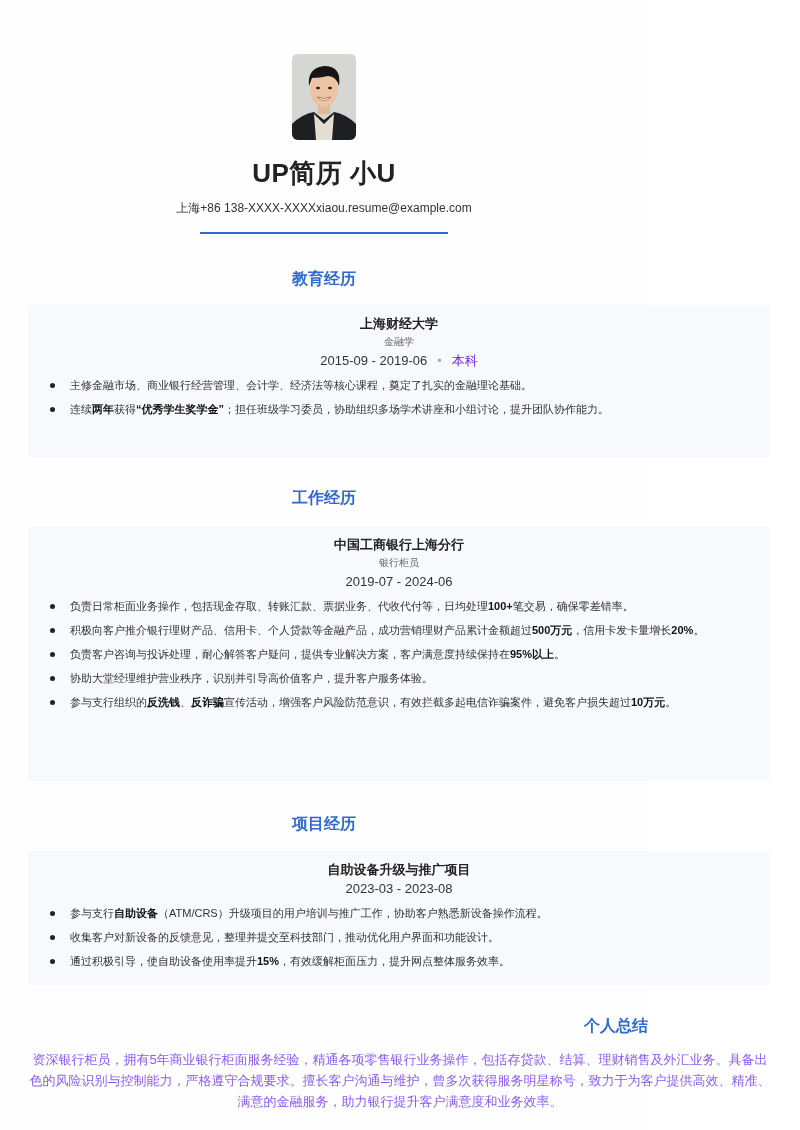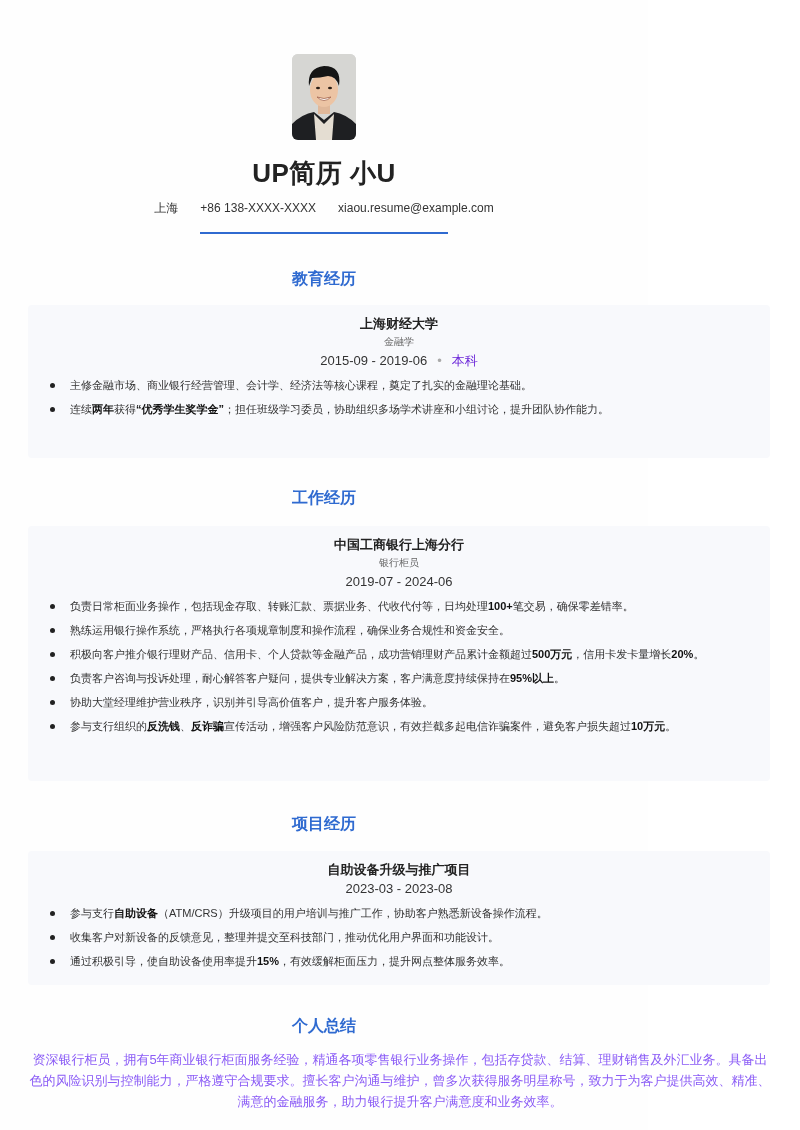--- a/index.html
+++ b/index.html
@@ -38,21 +38,20 @@
       color: #222;
       letter-spacing: 0.5px;
       line-height: 34px;
     }
     .contacts {
       margin-top: 10px;
       font-size: 12px;
       color: #333;
       display: flex;
       justify-content: center;
-      gap: 22px;
       line-height: 16px;
     }
     .header-rule {
       width: 248px;
       height: 2px;
       background: #2f6ad0;
       margin: 16px auto 0;
     }
     .section-title {
       text-align: center;
@@ -171,35 +170,34 @@
       </ul>
   </div>
 
   <div class="section-title" style="position:absolute;left:0;right:0;top:487px;">工作经历</div>
   <div class="card" style="top:526px;height:255px;">
     <div class="card-title">中国工商银行上海分行</div>
     <div class="card-sub">银行柜员</div>
     <div class="card-meta">2019-07 - 2024-06</div>
     <ul class="bullets">
         <li><span>负责日常柜面业务操作，包括现金存取、转账汇款、票据业务、代收代付等，日均处理</span><b>100+</b><span>笔交易，确保零差错率。</span></li>
-        <li><span>熟练运用银行操作系统，严格执行各项规章制度和操作流程，确保业务合规性和资金安全。</span></li>
         <li><span>积极向客户推介银行理财产品、信用卡、个人贷款等金融产品，成功营销理财产品累计金额超过</span><b>500万元</b><span>，信用卡发卡量增长</span><b>20%</b><span>。</span></li>
         <li><span>负责客户咨询与投诉处理，耐心解答客户疑问，提供专业解决方案，客户满意度持续保持在</span><b>95%以上</b><span>。</span></li>
         <li><span>协助大堂经理维护营业秩序，识别并引导高价值客户，提升客户服务体验。</span></li>
         <li><span>参与支行组织的</span><b>反洗钱</b><span>、</span><b>反诈骗</b><span>宣传活动，增强客户风险防范意识，有效拦截多起电信诈骗案件，避免客户损失超过</span><b>10万元</b><span>。</span></li>
       </ul>
   </div>
 
   <div class="section-title" style="position:absolute;left:0;right:0;top:813px;">项目经历</div>
   <div class="card" style="top:851px;height:134px;">
     <div class="card-title">自助设备升级与推广项目</div>
     <div class="card-meta">2023-03 - 2023-08</div>
     <ul class="bullets">
         <li><span>参与支行</span><b>自助设备</b><span>（ATM/CRS）升级项目的用户培训与推广工作，协助客户熟悉新设备操作流程。</span></li>
         <li><span>收集客户对新设备的反馈意见，整理并提交至科技部门，推动优化用户界面和功能设计。</span></li>
         <li><span>通过积极引导，使自助设备使用率提升</span><b>15%</b><span>，有效缓解柜面压力，提升网点整体服务效率。</span></li>
       </ul>
   </div>
 
-  <div class="section-title" style="position:absolute;left:0;right:0;top:1015px;">个人总结</div>
+  <div class="section-title" style="position:absolute;left:0;right:0;top:1015px;text-align:right;">个人总结</div>
   <div class="summary" style="top:1049px;">资深银行柜员，拥有5年商业银行柜面服务经验，精通各项零售银行业务操作，包括存贷款、结算、理财销售及外汇业务。具备出色的风险识别与控制能力，严格遵守合规要求。擅长客户沟通与维护，曾多次获得服务明星称号，致力于为客户提供高效、精准、满意的金融服务，助力银行提升客户满意度和业务效率。</div>
 
 </div>
 
 </body></html>

